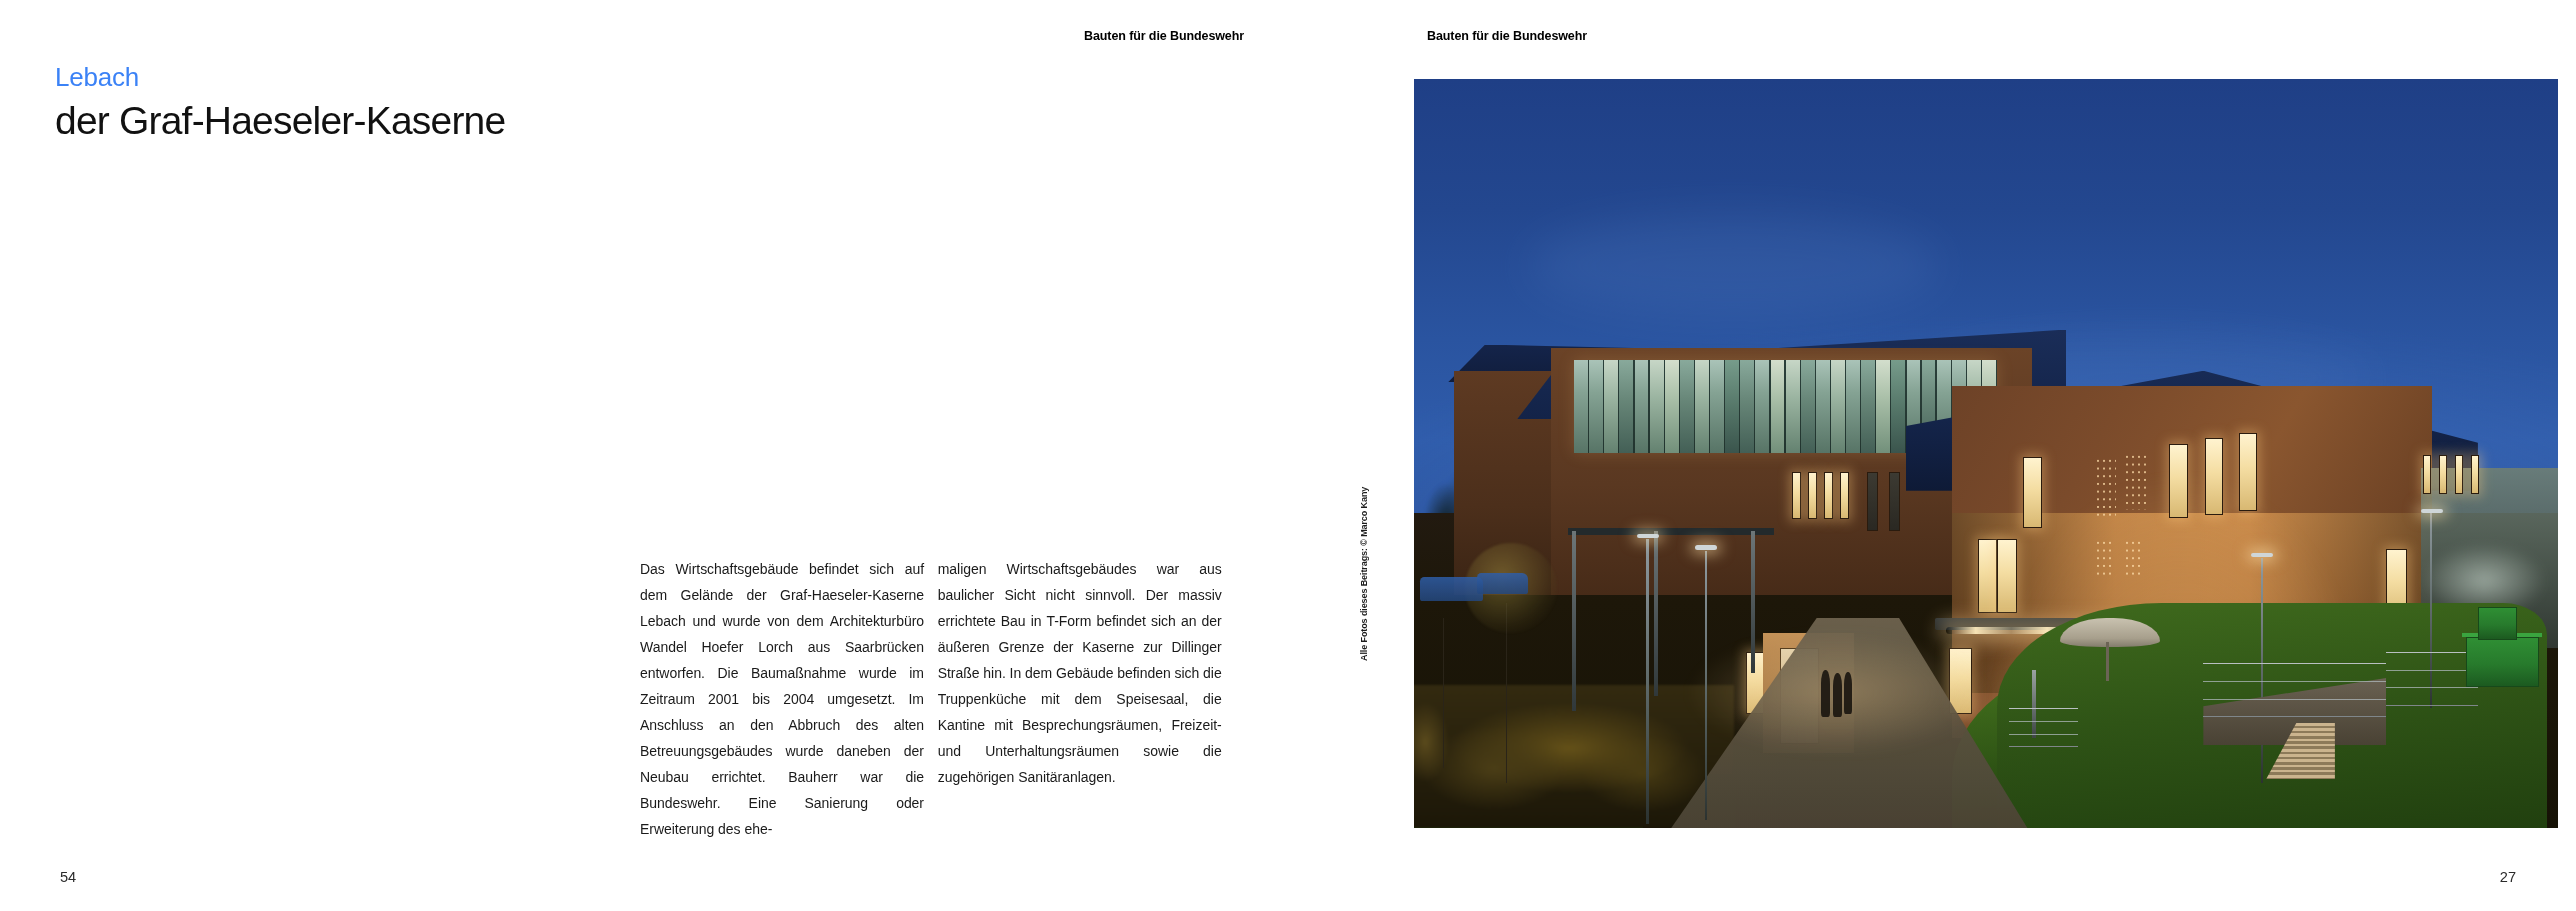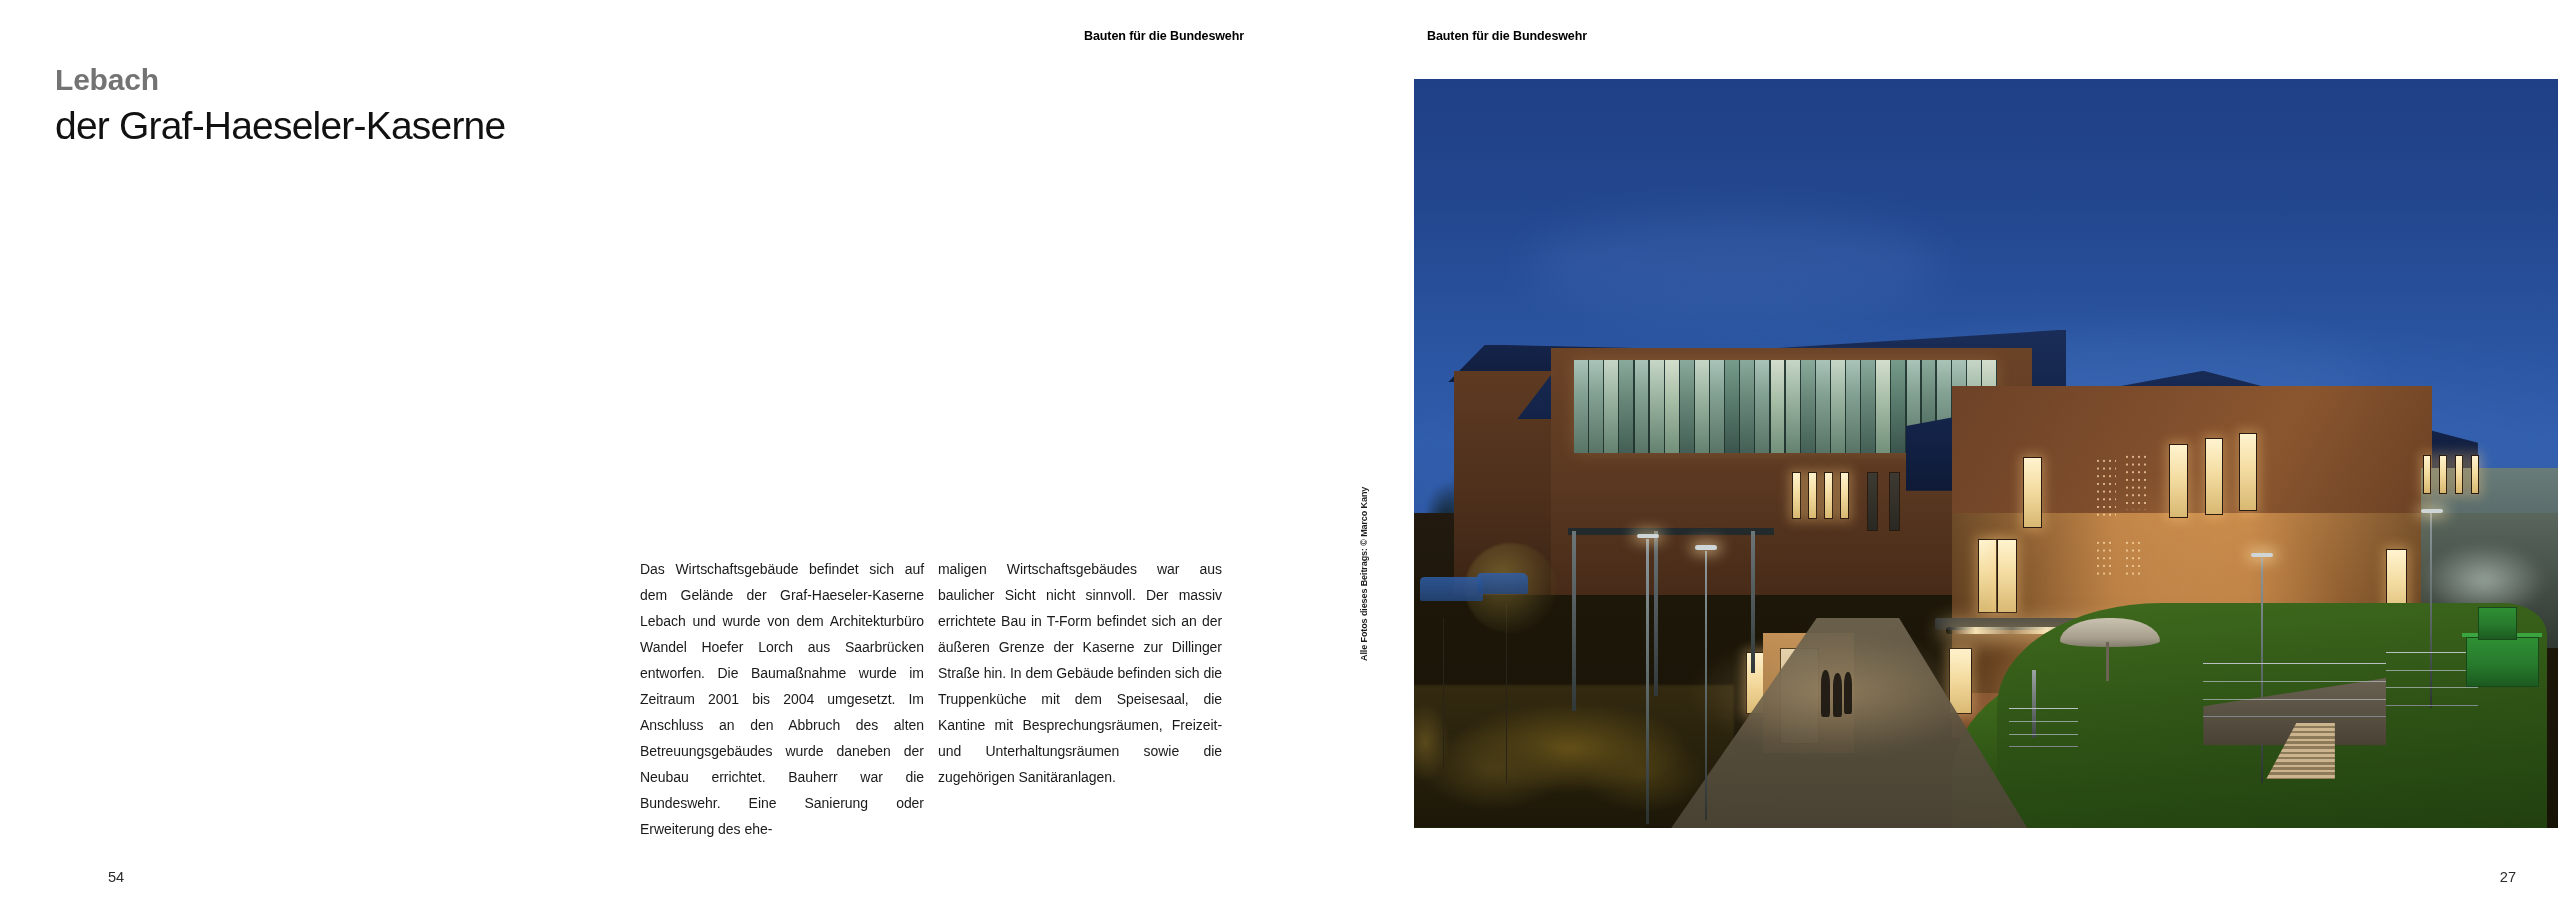--- a/index.html
+++ b/index.html
@@ -42,37 +42,36 @@
   }
   .rh-left  { left: 1084px; top: 29px; }
   .rh-right { left: 1427px; top: 29px; }
 
   .folio {
     position: absolute;
     font-family: "Liberation Sans", sans-serif;
     font-size: 14.6px;
     color: #2b2b2b;
     bottom: 26px;
-    margin-left: 48px;
   }
   .folio-left  { left: 60px; }
   .folio-right { right: 60px; }
 
   
   .title-block {
     position: absolute;
     left: 55px;
     top: 62px;
     width: 738px;
   }
   .kicker {
     font-family: "Liberation Sans", sans-serif;
-    font-size: 30px;
-    font-weight: 700;
-    color: #737373;
+    font-size: 26px;
+    font-weight: 400;
+    color: #3b82f6;
     line-height: 1.18;
     letter-spacing: -0.2px;
   }
   .headline {
     margin-top: 5.2px;
     font-family: "Liberation Sans", sans-serif;
     font-size: 39px;
     font-weight: 300;
     color: #111111;
     line-height: 1.18;
@@ -81,21 +80,20 @@
   .headline .line { display: block; }
 
   
   .body-cols {
     position: absolute;
     left: 640px;
     top: 556px;
     width: 582px;
     display: flex;
     gap: 13.7px;
-    justify-content: space-between;
   }
   .col {
     width: 284px;
   }
   .col p {
     margin: 0;
     font-family: "Liberation Sans", sans-serif;
     font-size: 14px;
     line-height: 26px;
     color: #1a1a1a;

